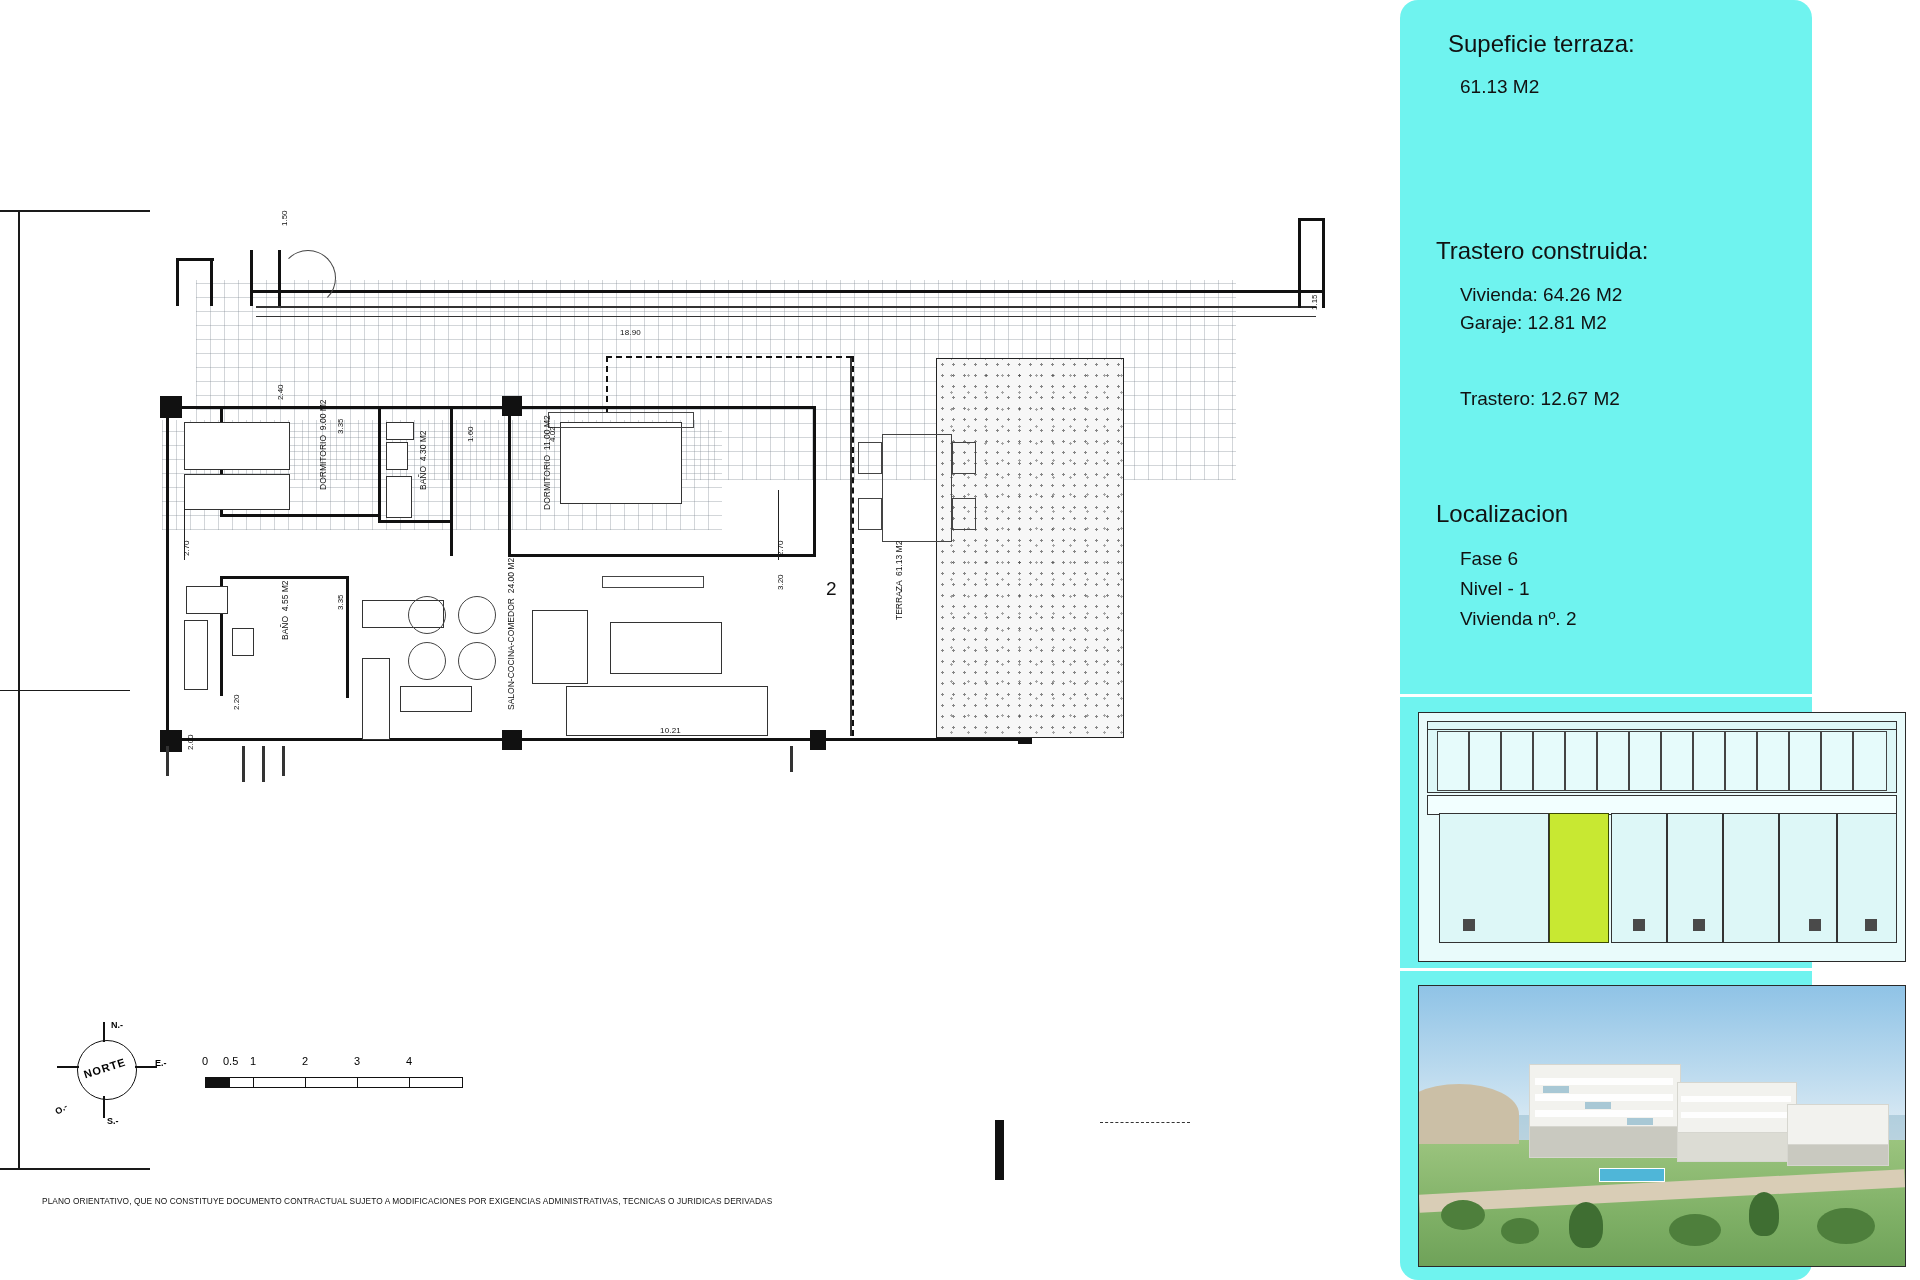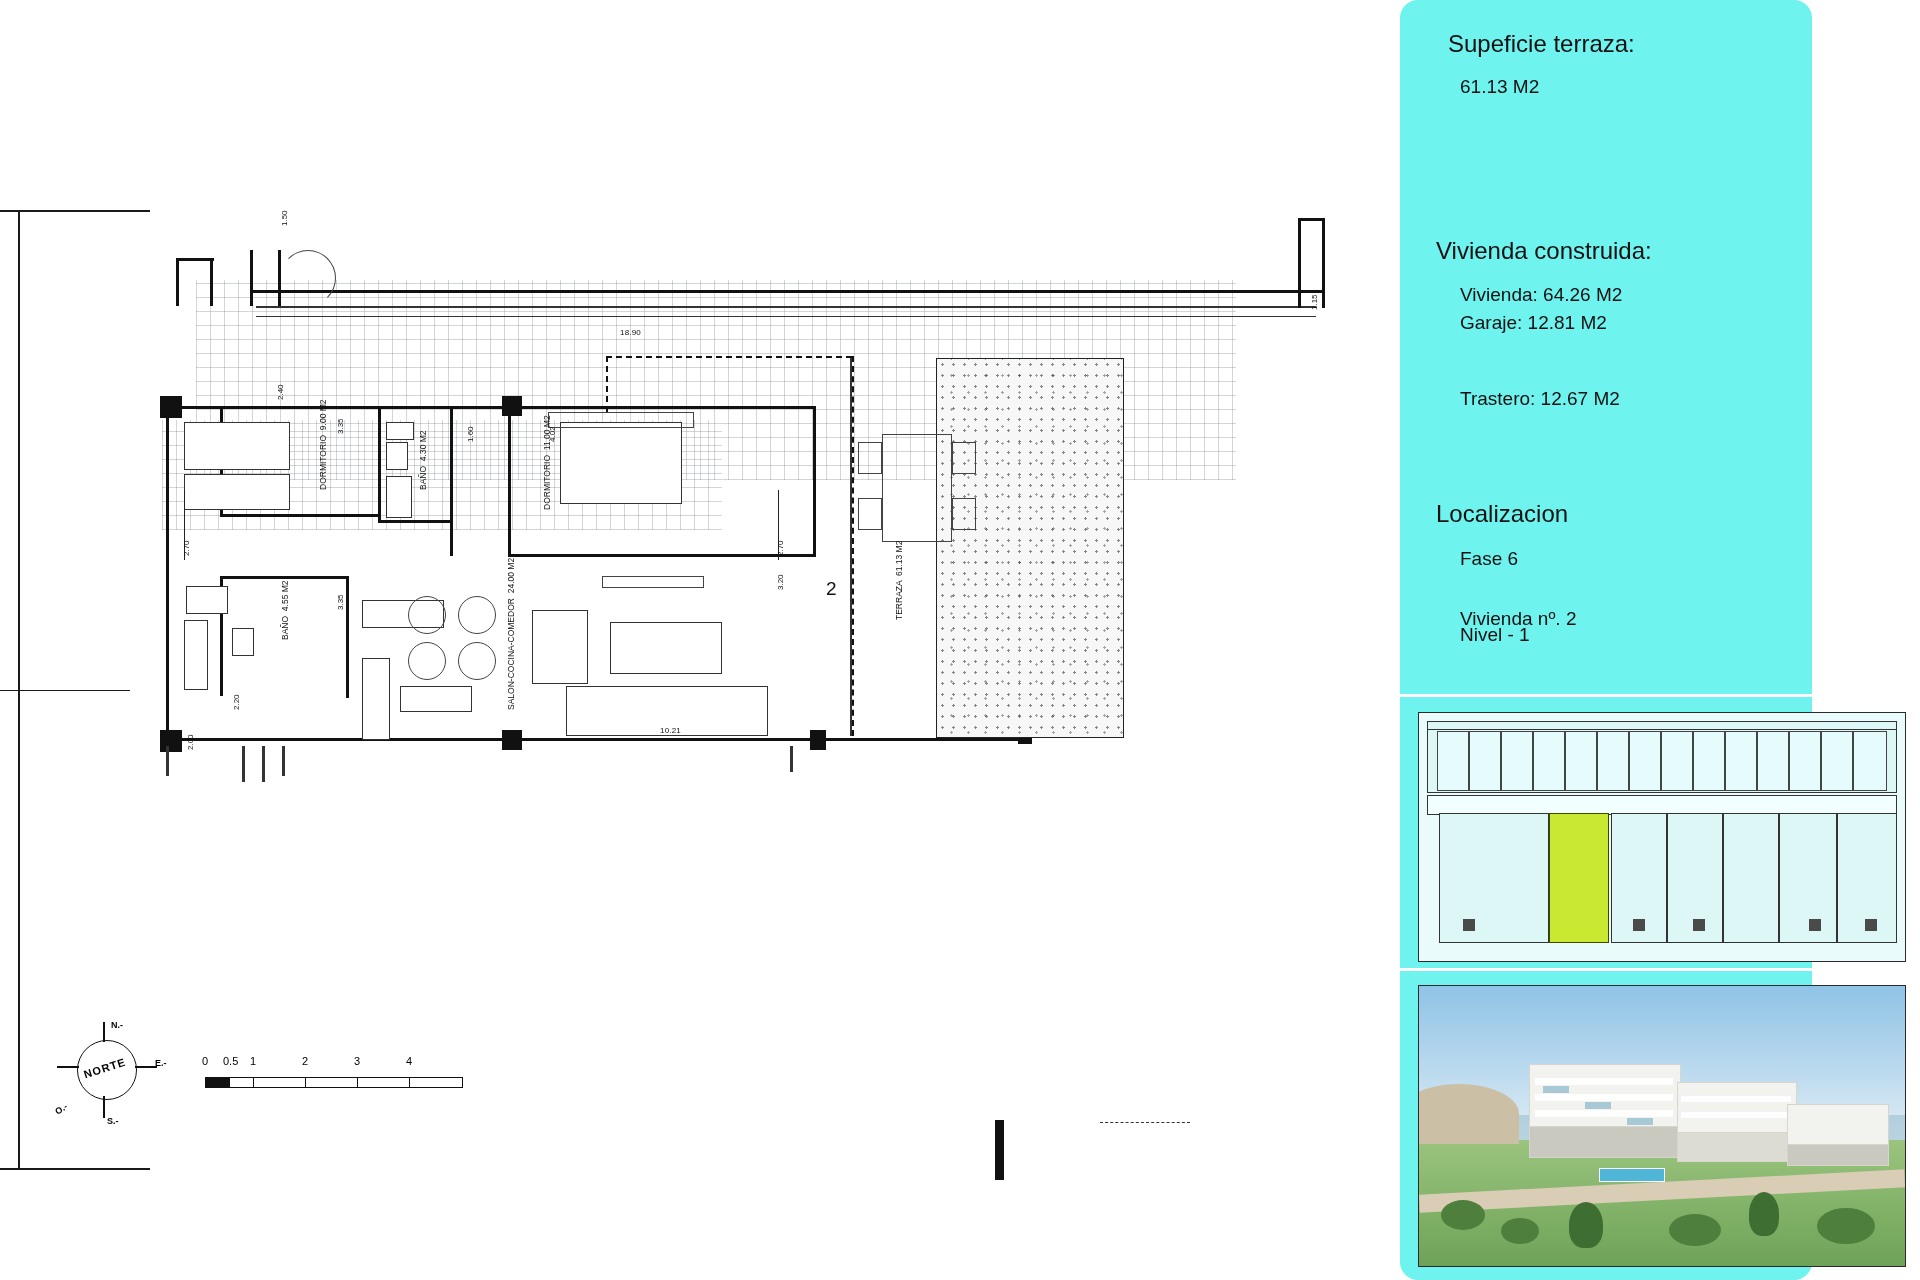--- a/index.html
+++ b/index.html
@@ -264,36 +264,37 @@
     <div class="num" style="left:45px;">1</div>
     <div class="num" style="left:97px;">2</div>
     <div class="num" style="left:149px;">3</div>
     <div class="num" style="left:201px;">4</div>
   </div>
 
   <div id="hline-bottom"></div>
   <div id="dashed-bottom"></div>
 
   <div id="legal">
+    <div>PLANO ORIENTATIVO, QUE NO CONSTITUYE DOCUMENTO CONTRACTUAL SUJETO A MODIFICACIONES  POR EXIGENCIAS ADMINISTRATIVAS, TECNICAS O JURIDICAS DERIVADAS</div>
   </div>
 </div>
 
 <div id="panel">
 
   <div class="p-title" style="left:48px;top:30px;">Supeficie terraza:</div>
   <div class="p-line" style="left:60px;top:76px;">61.13 M2</div>
 
-  <div class="p-title" style="left:36px;top:237px;">Vivienda construida:</div>
+  <div class="p-title" style="left:36px;top:237px;">Trastero construida:</div>
   <div class="p-line" style="left:60px;top:284px;">Vivienda: 64.26 M2</div>
   <div class="p-line" style="left:60px;top:312px;">Garaje:   12.81 M2</div>
   <div class="p-line" style="left:60px;top:342px;margin-top:46px;">Trastero: 12.67 M2</div>
 
   <div class="p-title" style="left:36px;top:500px;">Localizacion</div>
   <div class="p-line" style="left:60px;top:548px;">Fase 6</div>
-  <div class="p-line" style="left:60px;top:578px;margin-top:46px;">Nivel - 1</div>
+  <div class="p-line" style="left:60px;top:578px;">Nivel - 1</div>
   <div class="p-line" style="left:60px;top:608px;">Vivienda nº. 2</div>
 
   <div class="sep" style="top:694px;"></div>
   <div class="sep" style="top:968px;"></div>
 </div>
 
 <div id="siteplan">
 
   <div class="blk" style="left:8px;top:8px;width:468px;height:8px;"></div>
   <div class="blk" style="left:8px;top:16px;width:468px;height:62px;"></div>

